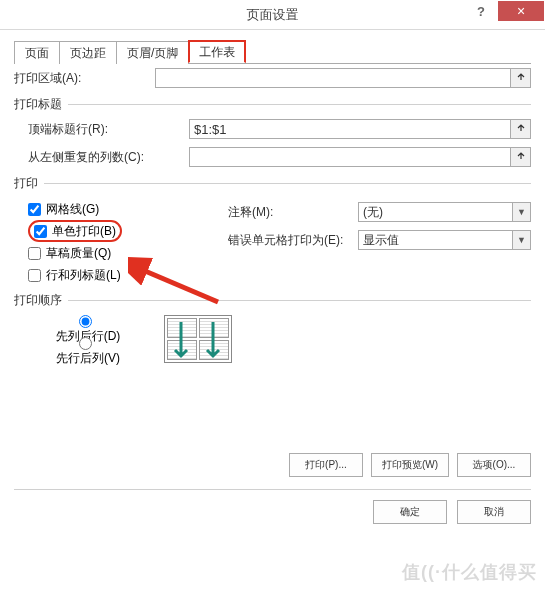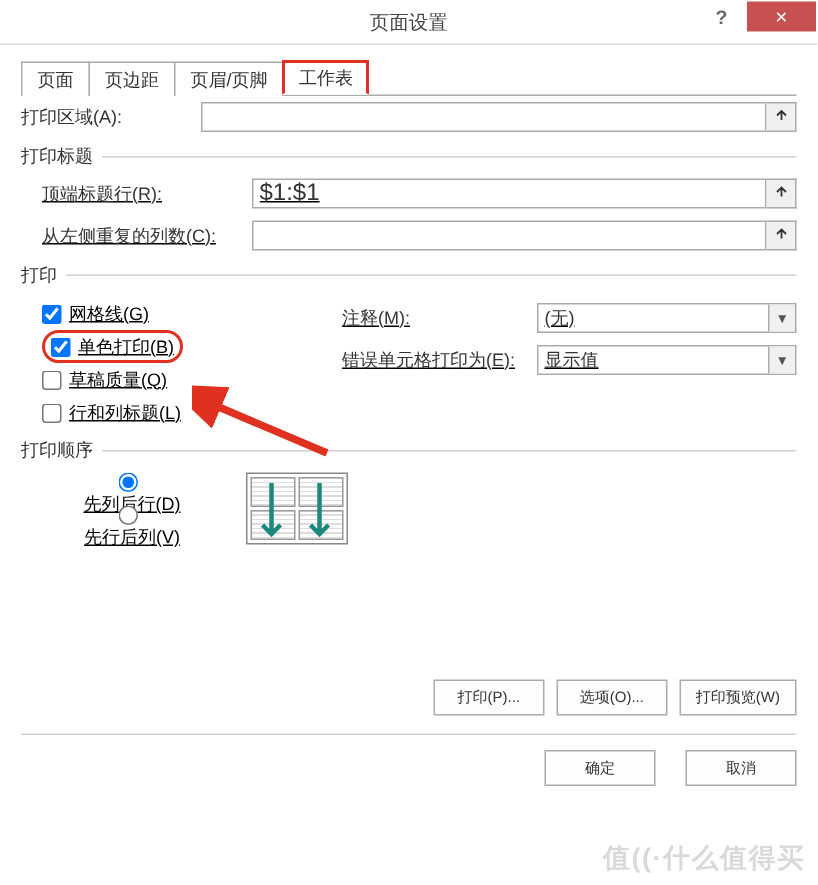--- a/index.html
+++ b/index.html
@@ -87,23 +87,24 @@
   }
   .section-row .lbl {
     width: 120px;
     color: #333;
   }
   .textin {
     flex: 1;
     height: 20px;
     border: 1px solid #ababab;
     padding: 1px 4px;
-    font-size: 16px;
-    background: #fff;
-    color: #333;
+    font-size: 13px;
+    background: #fff;
+    color: #333;
+    margin-left: 21px;
   }
   .rangebtn {
     width: 20px;
     height: 20px;
     border: 1px solid #ababab;
     border-left: none;
     background: #f0f0f0;
     display: flex;
     align-items: center;
     justify-content: center;
@@ -118,21 +119,21 @@
     align-items: center;
     margin-bottom: 6px;
     color: #333;
   }
   .group-title .line {
     flex: 1;
     height: 1px;
     background: #d0d0d0;
     margin-left: 6px;
   }
-  .indent { margin-left: 14px; text-decoration: underline; }
+  .indent { margin-left: 14px; }
   .print-grid {
     display: flex;
     gap: 20px;
   }
   .print-left { width: 180px; }
   .print-right { flex: 1; }
   .chk-row {
     display: flex;
     align-items: center;
     height: 22px;
@@ -225,21 +226,21 @@
     display: inline-flex;
     align-items: center;
     justify-content: center;
   }
   .footer {
     border-top: 1px solid #d0d0d0;
     margin-top: 12px;
     padding-top: 10px;
     display: flex;
     justify-content: flex-end;
-    gap: 20px;
+    gap: 10px;
   }
   .arrow-annot {
     position: absolute;
     left: 128px;
     top: 254px;
     pointer-events: none;
   }
   .watermark {
     position: absolute;
     right: 8px;
@@ -378,22 +379,22 @@
         <svg style="position:absolute;left:0;top:0" width="68" height="48">
           <path d="M16 6 L16 40 M10 34 L16 40 L22 34" stroke="#1b8a7a" stroke-width="3" fill="none"></path>
           <path d="M48 6 L48 40 M42 34 L48 40 L54 34" stroke="#1b8a7a" stroke-width="3" fill="none"></path>
         </svg>
       </div>
     </div>
   </div>
 
   <div class="btn-row">
     <button class="btn">打印(P)...</button>
+    <button class="btn">打印预览(W)</button>
     <button class="btn">选项(O)...</button>
-    <button class="btn">打印预览(W)</button>
   </div>
 
   <div class="footer">
     <button class="fbtn">确定</button>
     <button class="fbtn">取消</button>
   </div>
 
 </div>
 
 <svg class="arrow-annot" width="100" height="60">

